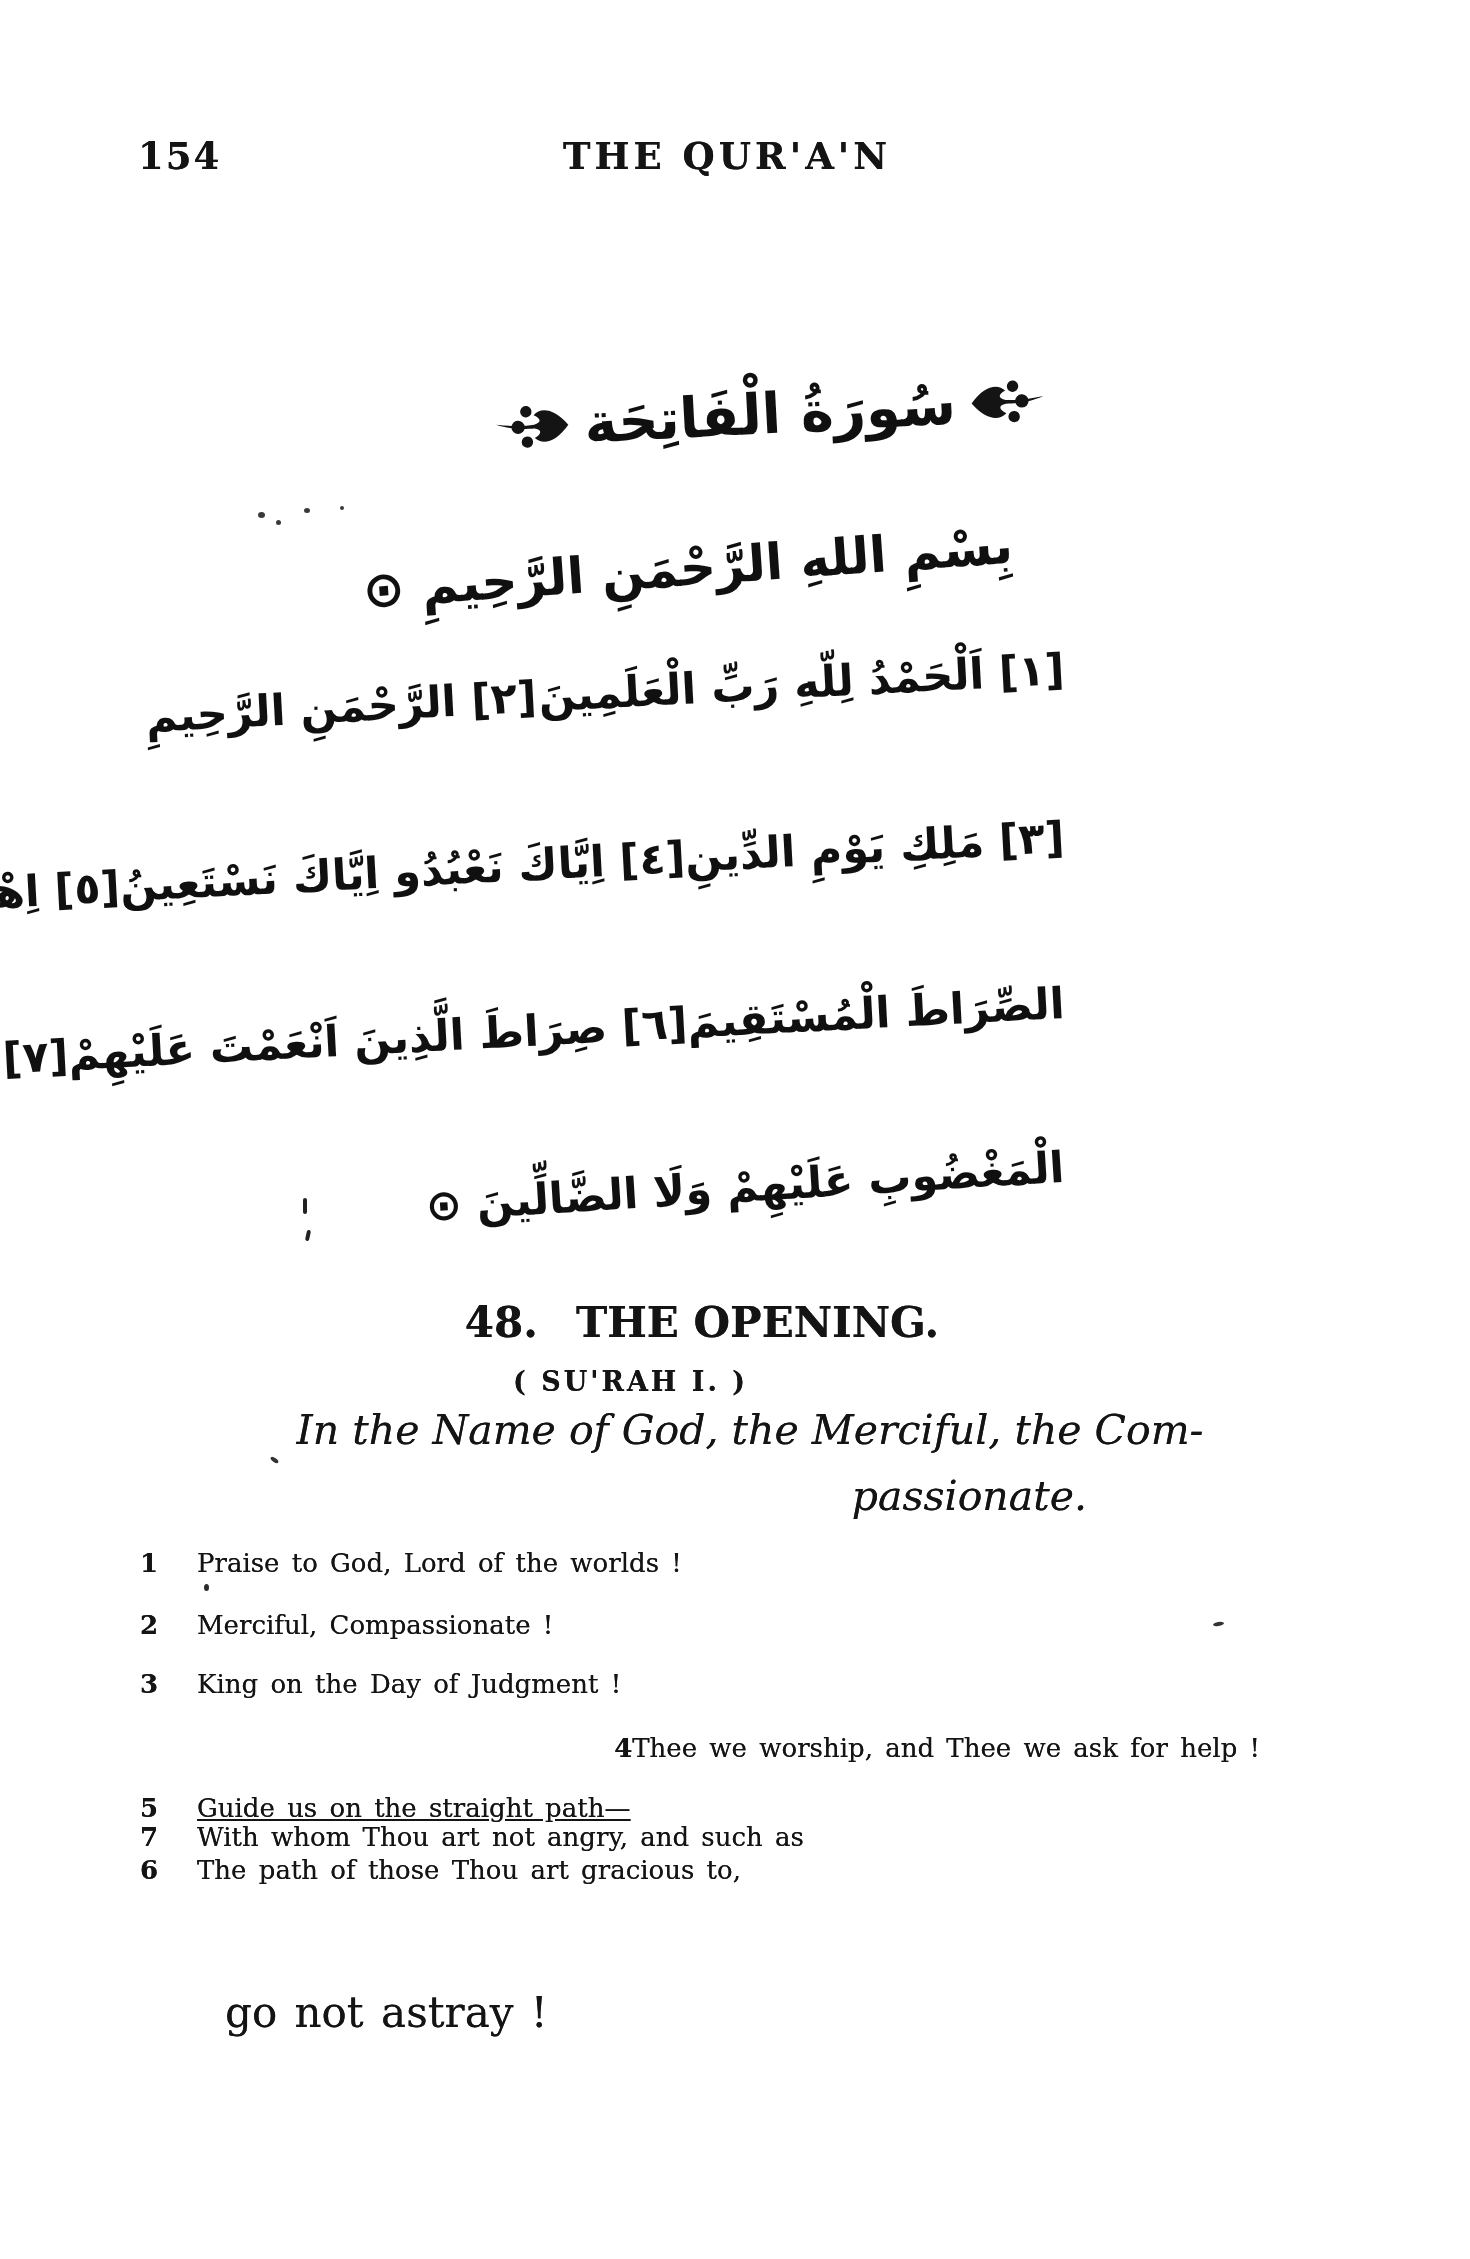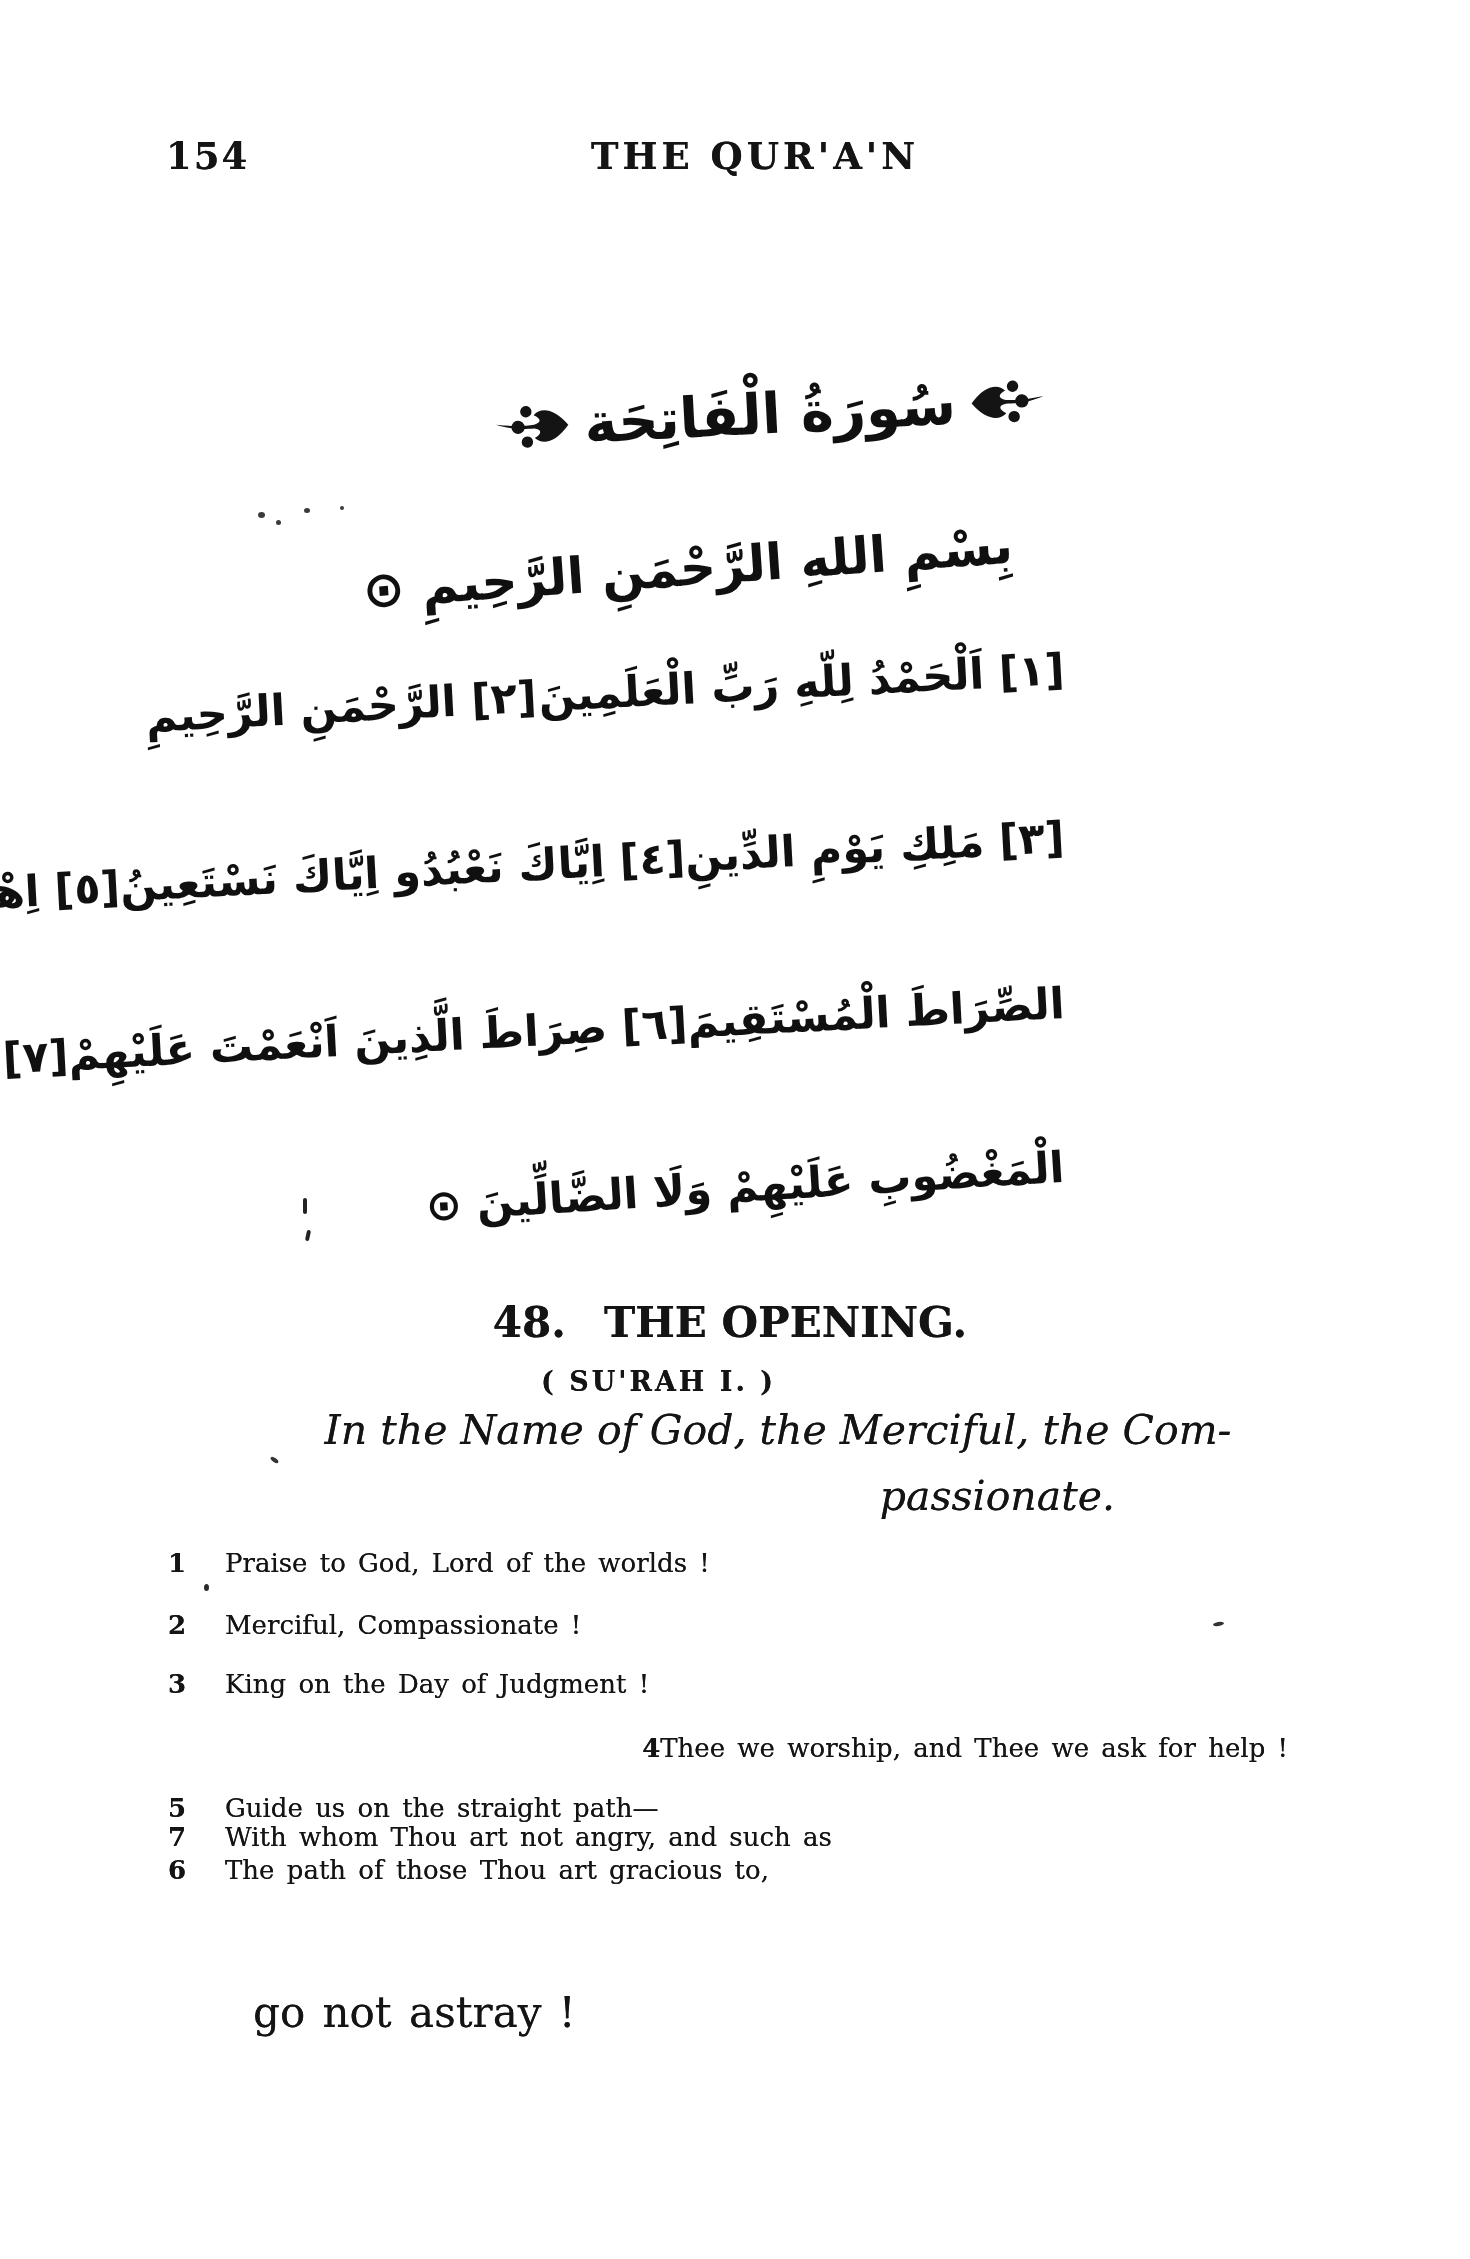--- a/index.html
+++ b/index.html
@@ -5,21 +5,21 @@
   html, body { margin: 0; padding: 0; }
   body {
     width: 1470px; height: 2259px;
     background: #ffffff;
     color: #141414;
     position: relative;
     overflow: hidden;
     font-family: "DejaVu Serif", serif;
   }
   .abs { position: absolute; }
-  .ink { text-shadow: 0 0 0.6px rgba(10,10,10,0.8); margin-left: 28px; }
+  .ink { text-shadow: 0 0 0.6px rgba(10,10,10,0.8); }
 
   
   .pagenum { top: 134px; left: 138px; font-size: 37px; font-weight: 700; letter-spacing: 2px; }
   .runhead { top: 134px; left: 0; width: 1424px; text-align: center;
              font-size: 37px; font-weight: 700; letter-spacing: 4px; text-indent: 30px; }
 
   
   .ar { font-family: "DejaVu Sans", sans-serif; direction: rtl; color: #101010; }
   .ar-title-row { top: 382px; left: 0; width: 1470px;
                   display: flex; justify-content: center; align-items: center; gap: 14px;
@@ -49,21 +49,21 @@
   .surah-label { top: 1366px; left: 0; width: 1261px; text-align: center;
                  font-size: 27px; font-weight: 700; letter-spacing: 3px; }
   .invoc { font-style: italic; font-size: 41px; }
   .invoc1 { top: 1406px; left: 15px; width: 1470px; text-align: center; }
   .invoc2 { top: 1472px; left: 12px; width: 1075px; text-align: right; font-style: italic; }
 
   .verse-row { left: 140px; width: 1120px; font-size: 26px; white-space: nowrap; }
   .verse-row .vnum { display: inline-block; width: 57px; font-weight: 700; }
   .verse-row .vtext { word-spacing: 4px; }
   .vr1 { top: 1548px; } .vr2 { top: 1610px; } .vr3 { top: 1669px; }
-  .vr4 { top: 1733px; text-align: right; } .vr5 { top: 1793px; } .vr6 { top: 1855px; }
+  .vr4 { top: 1733px; text-align: right; } .vr5 { top: 1793px; text-decoration: underline; } .vr6 { top: 1855px; }
   .vr7 { top: 1822px; }
   .v7cont { top: 1988px; left: 225px; font-size: 42px; word-spacing: 4px; white-space: nowrap; }
 
   
   .speck { position: absolute; background: #3a3a3a; border-radius: 50%; }
   .sp1 { left: 258px; top: 512px; width: 7px; height: 6px; }
   .sp2 { left: 276px; top: 520px; width: 5px; height: 5px; }
   .sp3 { left: 304px; top: 508px; width: 6px; height: 5px; }
   .sp4 { left: 340px; top: 506px; width: 4px; height: 4px; }
   .sp5 { left: 303px; top: 1198px; width: 4px; height: 16px; border-radius: 2px; background:#222; }

